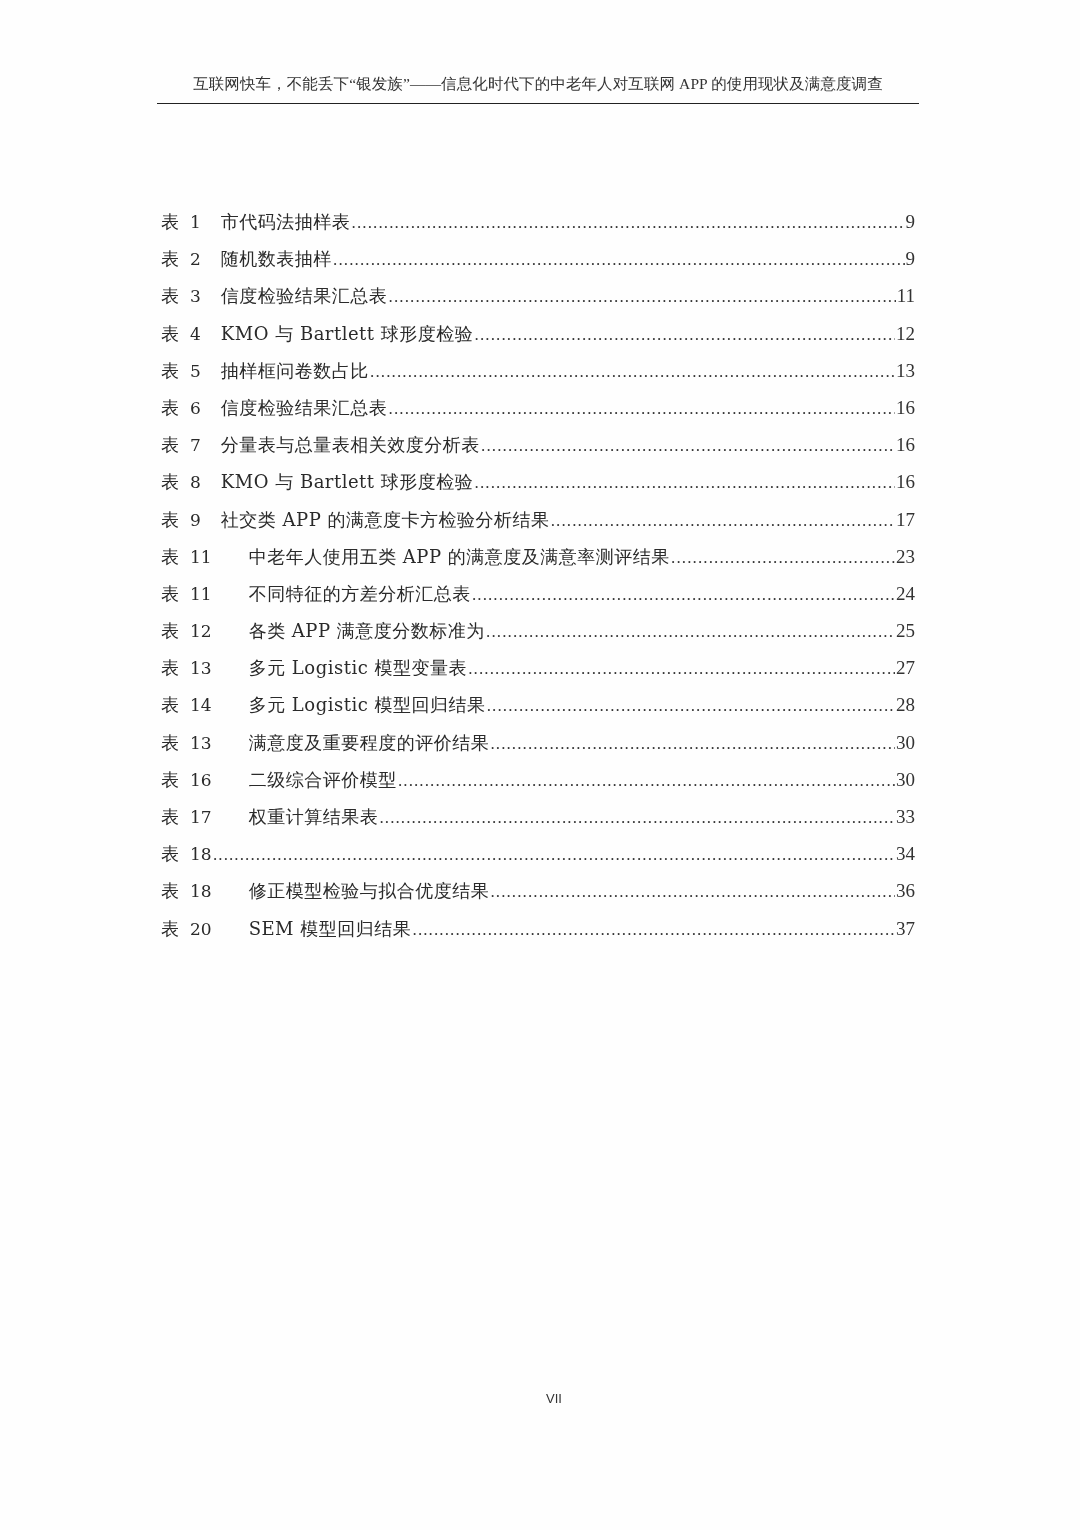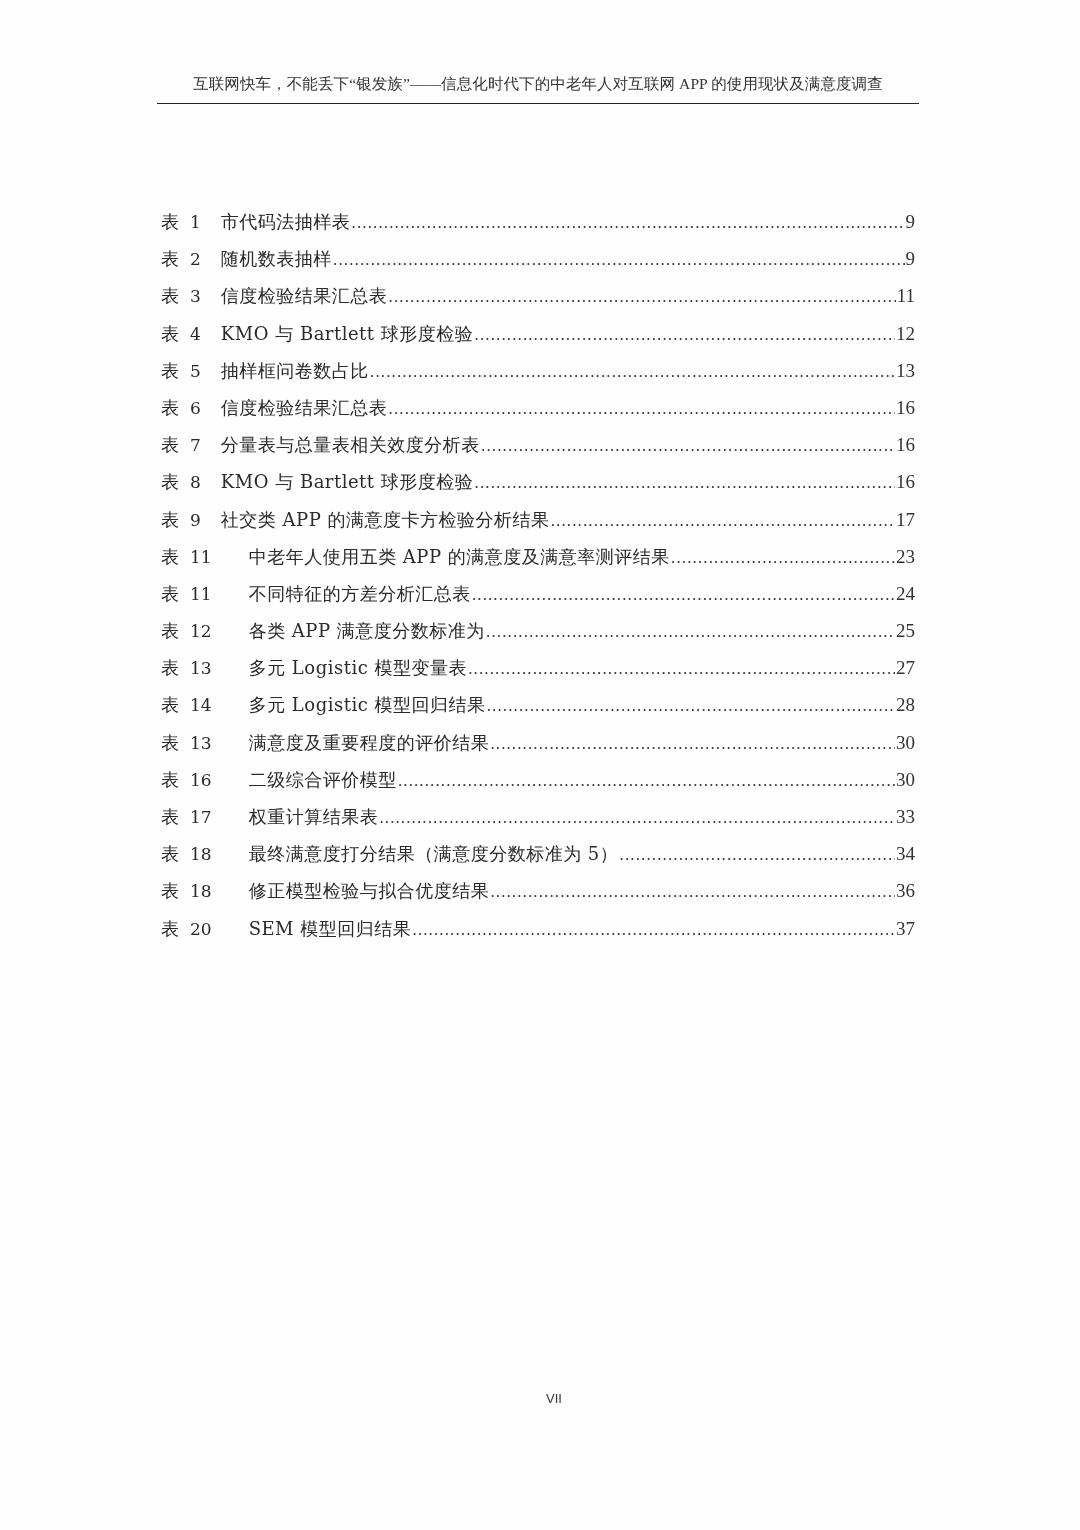--- a/index.html
+++ b/index.html
@@ -259,21 +259,20 @@
       <span class="toc-label">表</span>
       <span class="toc-num">17</span>
       <span class="toc-text wide">权重计算结果表</span>
       <span class="toc-leader"></span>
       <span class="toc-page">33</span>
     </div>
 
     <div class="toc-row">
       <span class="toc-label">表</span>
       <span class="toc-num">18</span>
-      <span class="toc-text wide">最终满意度打分结果（满意度分数标准为 5）</span>
       <span class="toc-leader"></span>
       <span class="toc-page">34</span>
     </div>
 
     <div class="toc-row">
       <span class="toc-label">表</span>
       <span class="toc-num">18</span>
       <span class="toc-text wide">修正模型检验与拟合优度结果</span>
       <span class="toc-leader"></span>
       <span class="toc-page">36</span>

